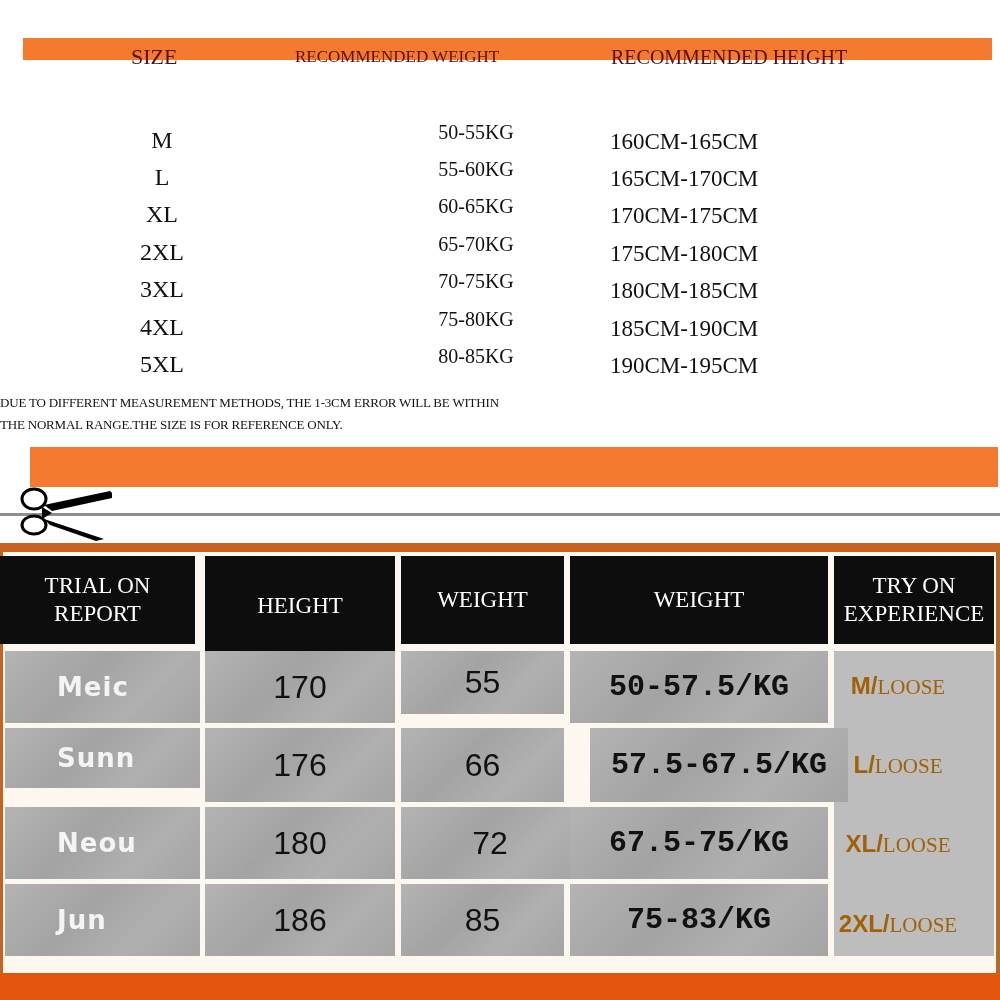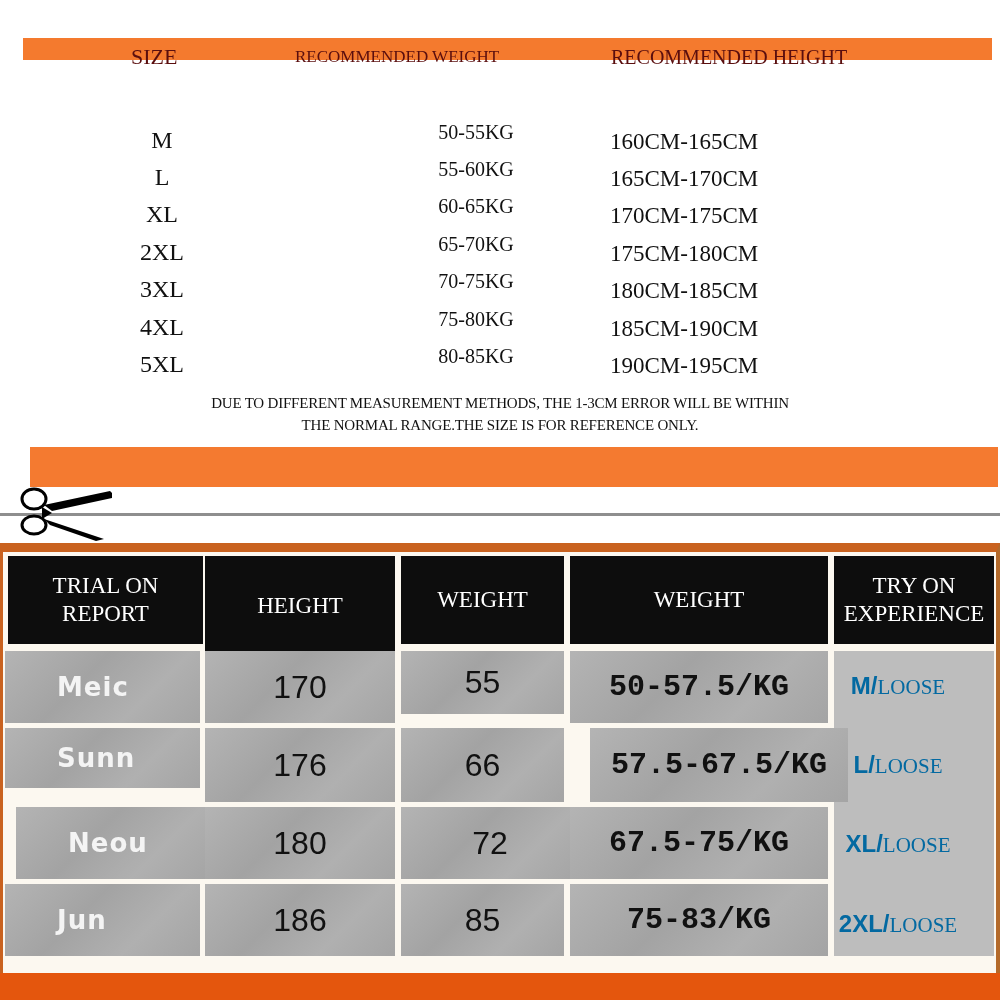--- a/index.html
+++ b/index.html
@@ -18,22 +18,22 @@
     .h-weight { left: 272px; font-size: 17px; }
     .h-height { left: 588px; font-size: 20px; }
 
     .size-row { position: absolute; left: 0; width: 1000px; height: 37px; }
     .size-row span { position: absolute; top: 0; white-space: nowrap; }
     .c-size { left: 162px; transform: translateX(-50%); font-size: 24px; }
     .c-weight { left: 428px; transform: translateX(-50%); font-size: 20px; top: -6px !important; margin-left: 48px; }
     .c-height { left: 610px; font-size: 23px; top: 2px !important; }
 
     .note {
-      position: absolute; left: 0; width: 1000px; text-align: center;
-      font-size: 15px; line-height: 22px; top: 392px; color: #111;
+      position: absolute; left: 0; width: 1000px; text-align: left;
+      font-size: 13px; line-height: 22px; top: 392px; color: #111;
       font-family: "Liberation Serif", serif; letter-spacing: -0.2px;
     }
 
     .orange-bar {
       position: absolute; left: 30px; top: 447px; width: 968px; height: 40px;
       background: #f47a30;
     }
     .cut-line {
       position: absolute; left: 0; top: 513px; width: 1000px; height: 3px; background: #8e8e8e;
     }
@@ -52,21 +52,21 @@
     }
     .cell {
       position: absolute; display: flex; align-items: center; justify-content: center; text-align: center;
     }
     .hcell { background: #0d0d0d; color: #ffffff; font-size: 23px; line-height: 28px; font-family: "Liberation Serif", serif; }
     .dcell { background: #a9a9a9; background-image: linear-gradient(135deg, #b4b4b4 0%, #a3a3a3 40%, #b0b0b0 70%, #a4a4a4 100%); }
     .name { color: #f4f4f4; font-family: "DejaVu Sans", sans-serif; font-weight: bold; font-size: 26px; justify-content: flex-start; padding-left: 52px; letter-spacing: 1px; }
     .num { color: #111; font-family: "Liberation Sans", sans-serif; font-size: 32px; }
     .rec { color: #111; font-family: "Liberation Mono", monospace; font-weight: bold; font-size: 30px; }
     .exp-col { background: #bdbdbd; }
-    .exp { position: absolute; left: 834px; width: 128px; text-align: center; white-space: nowrap; color: #0369a1; }
+    .exp { position: absolute; left: 834px; width: 128px; text-align: center; white-space: nowrap; color: #a16207; }
     .exp b { font-family: "Liberation Sans", sans-serif; font-size: 24px; }
     .exp i { font-style: normal; font-family: "Liberation Serif", serif; font-size: 21px; }
   </style>
 </head>
 <body>
 
 <div class="top-header">
   <span class="h-size">SIZE</span>
   <span class="h-weight">RECOMMENDED WEIGHT</span>
   <span class="h-height">RECOMMENDED HEIGHT</span>
@@ -121,21 +121,21 @@
 <svg class="scissors" viewBox="0 0 100 60">
   <ellipse cx="22" cy="16" rx="12" ry="10" fill="none" stroke="#000" stroke-width="3"></ellipse>
   <ellipse cx="22" cy="42" rx="12" ry="9" fill="none" stroke="#000" stroke-width="3"></ellipse>
   <path d="M32 22 L98 8 L104 14 L40 28 Z" fill="#000"></path>
   <path d="M32 36 L92 56 L84 58 L38 42 Z" fill="#000"></path>
   <path d="M30 24 L40 30 L30 36 Z" fill="#000"></path>
 </svg>
 
 <div class="trial-frame"></div>
 
-<div class="cell hcell" style="left:8px;top:556px;width:195px;height:88px">
+<div class="cell hcell" style="left:0;top:556px;width:195px;height:88px">
   <div>
     <div>TRIAL ON</div>
     <div>REPORT</div>
   </div>
 </div>
 <div class="cell hcell" style="left:205px;top:556px;width:190px;height:99px">
   <span>HEIGHT</span>
 </div>
 <div class="cell hcell" style="left:401px;top:556px;width:163px;height:88px">
   <span>WEIGHT</span>
@@ -159,21 +159,21 @@
 <div class="cell dcell num" style="left:401px;top:651px;width:163px;height:63px">55</div>
 <div class="cell dcell rec" style="left:570px;top:651px;width:258px;height:72px">50-57.5/KG</div>
 <div class="exp" style="top:672px"><b>M/</b><i>LOOSE</i></div>
 
 <div class="cell dcell name" style="left:5px;top:728px;width:195px;height:60px">Sunn</div>
 <div class="cell dcell num" style="left:205px;top:728px;width:190px;height:74px">176</div>
 <div class="cell dcell num" style="left:401px;top:728px;width:163px;height:74px">66</div>
 <div class="cell dcell rec" style="left:590px;top:728px;width:258px;height:74px">57.5-67.5/KG</div>
 <div class="exp" style="top:751px"><b>L/</b><i>LOOSE</i></div>
 
-<div class="cell dcell name" style="left:16px;top:807px;width:195px;height:72px">Neou</div>
+<div class="cell dcell name" style="left:5px;top:807px;width:195px;height:72px">Neou</div>
 <div class="cell dcell num" style="left:205px;top:807px;width:190px;height:72px">180</div>
 <div class="cell dcell num" style="left:401px;top:807px;width:178px;height:72px">72</div>
 <div class="cell dcell rec" style="left:570px;top:807px;width:258px;height:72px">67.5-75/KG</div>
 <div class="exp" style="top:830px"><b>XL/</b><i>LOOSE</i></div>
 
 <div class="cell dcell name" style="left:5px;top:884px;width:195px;height:72px">Jun</div>
 <div class="cell dcell num" style="left:205px;top:884px;width:190px;height:72px">186</div>
 <div class="cell dcell num" style="left:401px;top:884px;width:163px;height:72px">85</div>
 <div class="cell dcell rec" style="left:570px;top:884px;width:258px;height:72px">75-83/KG</div>
 <div class="exp" style="top:910px"><b>2XL/</b><i>LOOSE</i></div>

